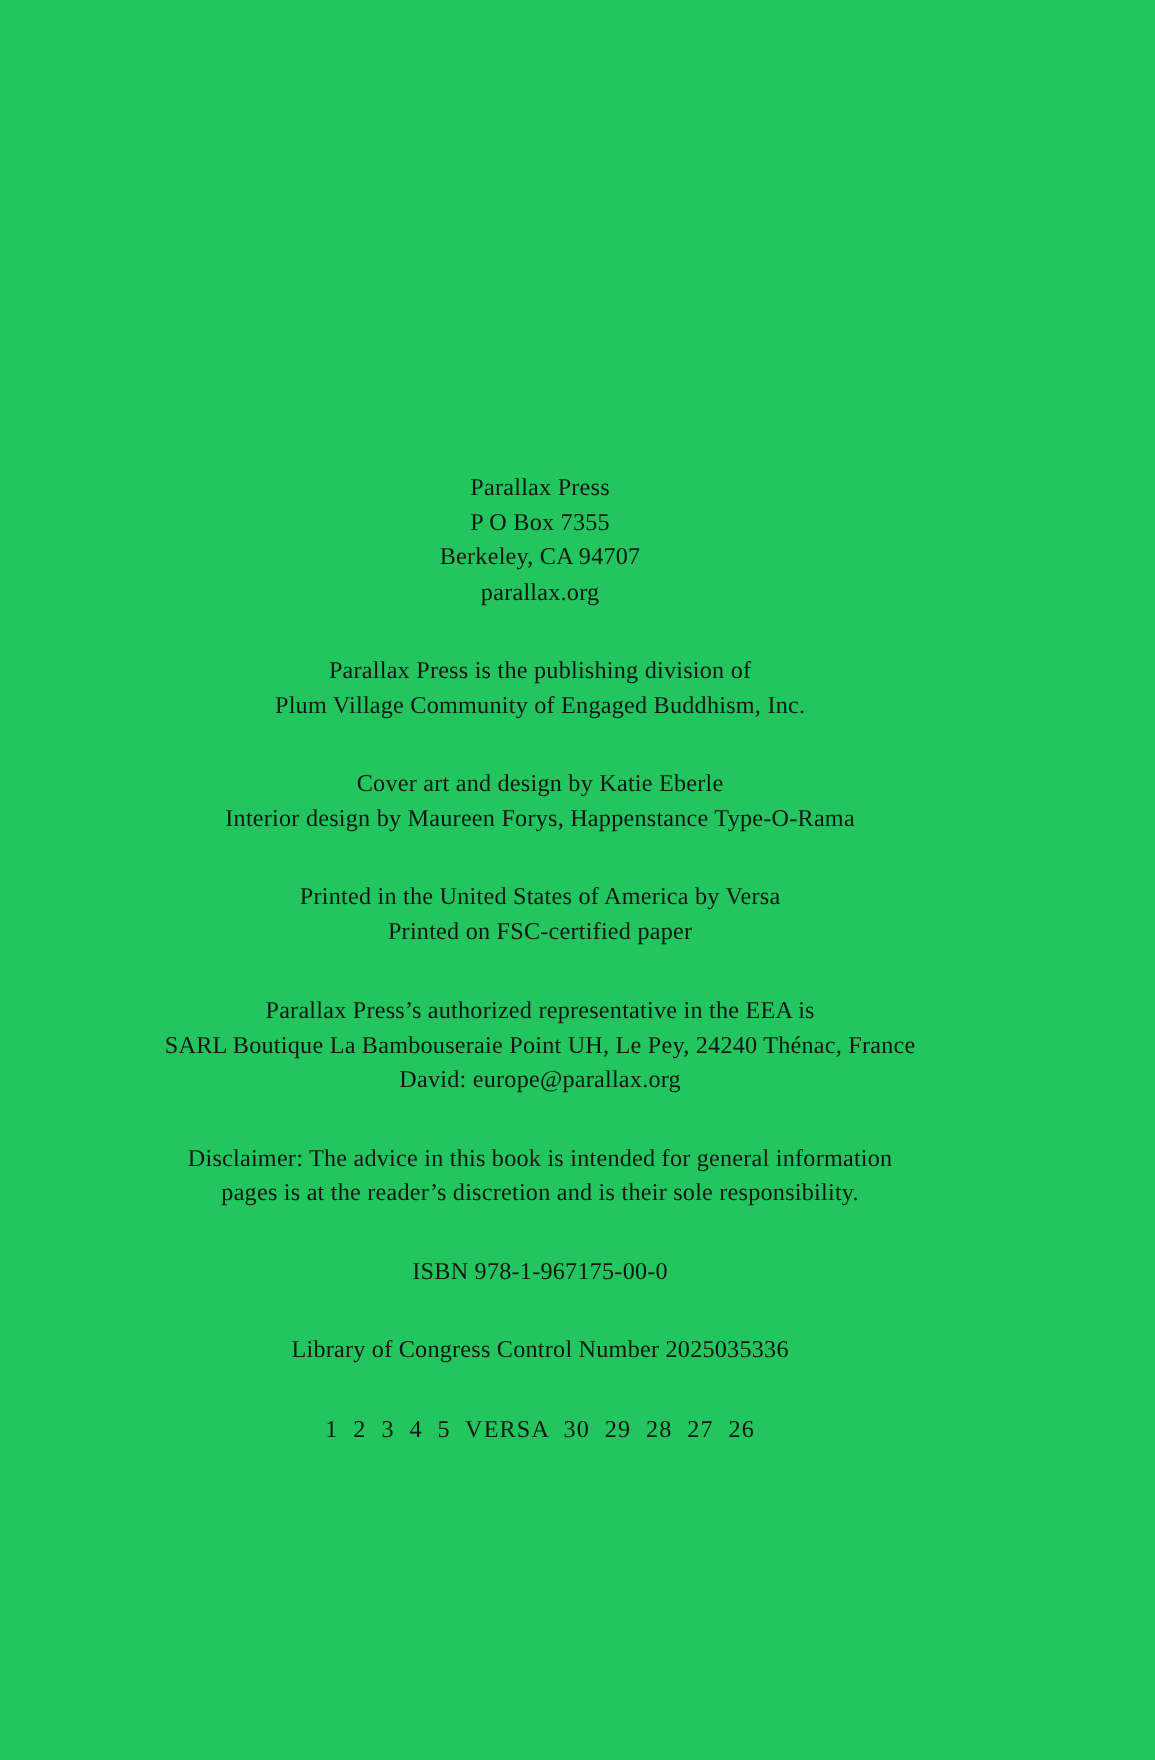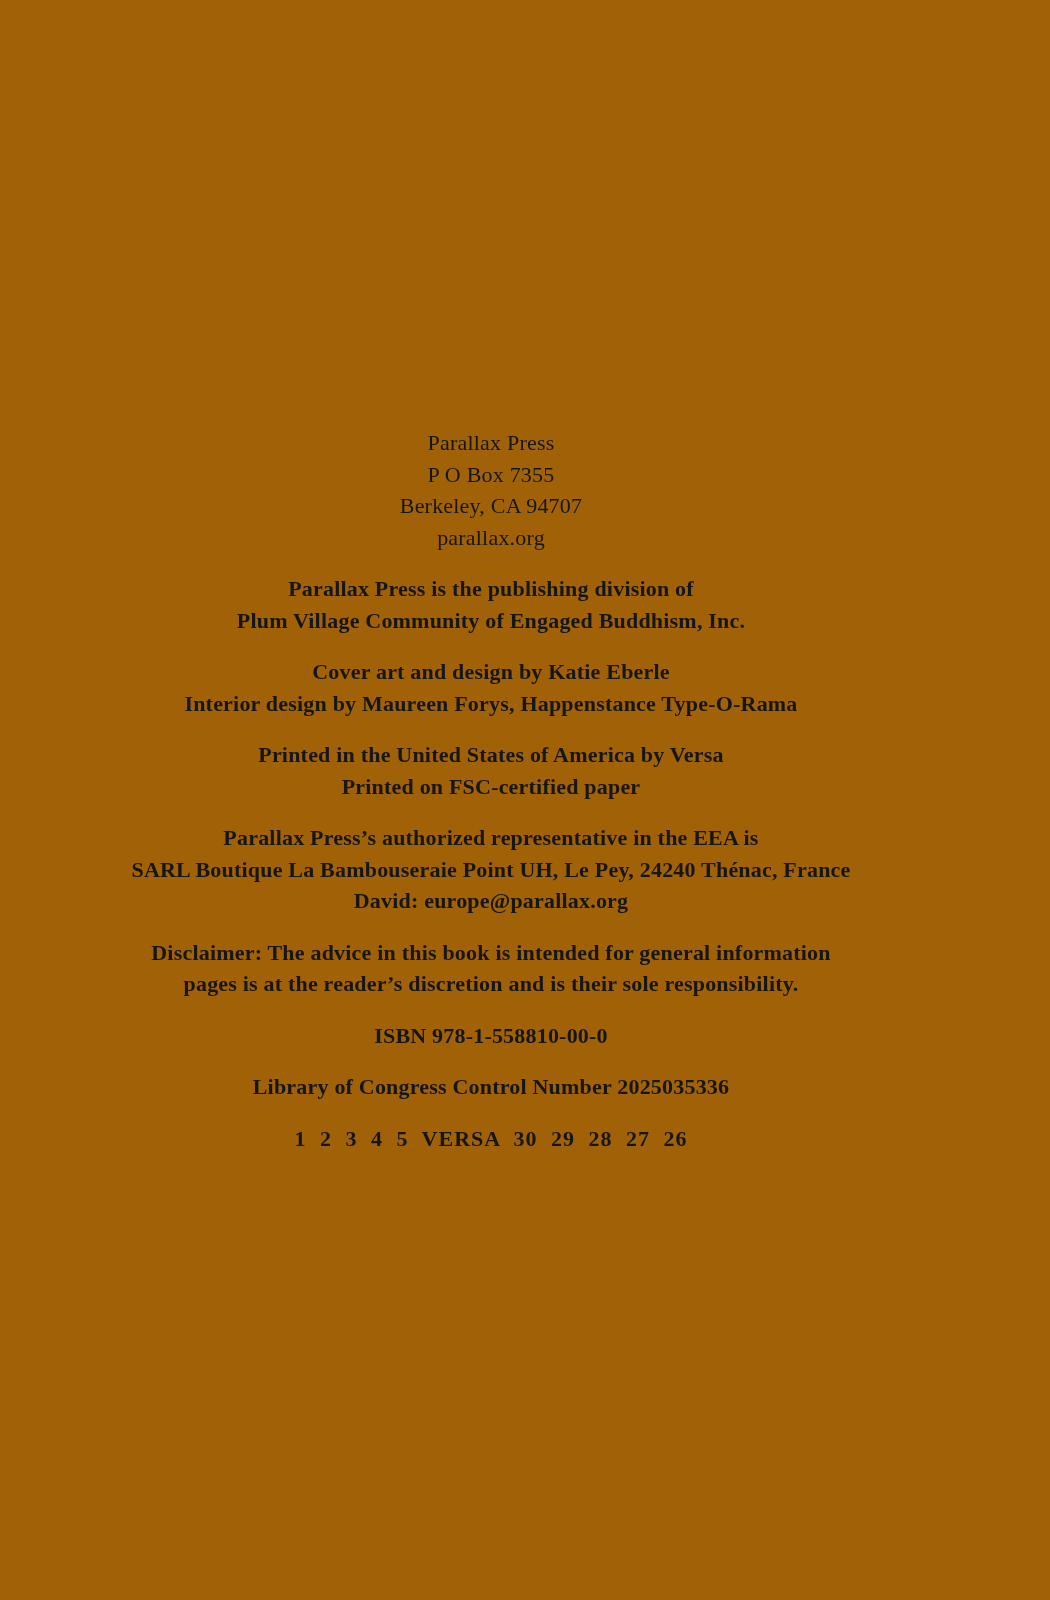--- a/index.html
+++ b/index.html
@@ -6,36 +6,36 @@
   html, body {
     width: 1050px;
     height: 1600px;
     background: #ffffff;
     font-family: "Liberation Serif", "DejaVu Serif", serif;
   }
   .page {
     position: relative;
     width: 1050px;
     height: 1600px;
-    background: #a16207;
+    background: #22c55e;
     overflow: hidden;
   }
   .colophon {
     position: absolute;
     top: 427px;
     left: 101px;
     width: 780px;
     text-align: center;
     color: #161616;
     font-size: 22px;
     line-height: 31.5px;
     letter-spacing: 0.2px;
   }
   .block { margin: 0; }
-  .block + .block { margin-top: 20px; font-weight: bold; }
+  .block + .block { margin-top: 40px; }
   .line { white-space: nowrap; }
   .printers-key { word-spacing: 7px; letter-spacing: 1px; }
 </style>
 </head>
 <body>
 
 <div class="page">
   <div class="colophon">
 
     <div class="block">
@@ -66,21 +66,21 @@
       <div class="line">SARL Boutique La Bambouseraie Point UH, Le Pey, 24240 Thénac, France</div>
       <div class="line">David: europe@parallax.org</div>
     </div>
 
     <div class="block">
       <div class="line">Disclaimer: The advice in this book is intended for general information</div>
       <div class="line">pages is at the reader’s discretion and is their sole responsibility.</div>
     </div>
 
     <div class="block">
-      <div class="line">ISBN 978-1-558810-00-0</div>
+      <div class="line">ISBN 978-1-967175-00-0</div>
     </div>
 
     <div class="block">
       <div class="line">Library of Congress Control Number 2025035336</div>
     </div>
 
     <div class="block">
       <div class="line printers-key">1 2 3 4 5 VERSA 30 29 28 27 26</div>
     </div>
 

